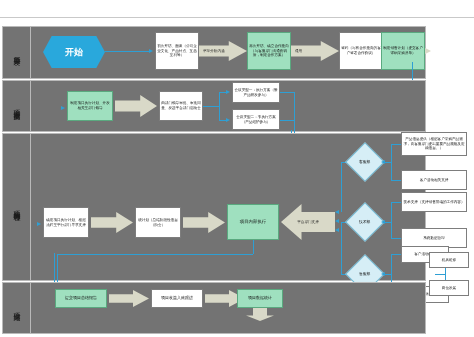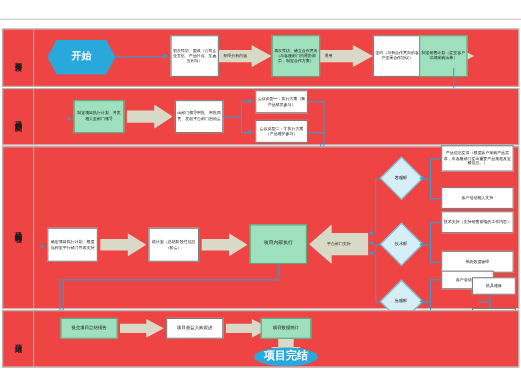--- a/index.html
+++ b/index.html
@@ -18,23 +18,23 @@
     font-size:8.5px;color:#1a1a1a;letter-spacing:0px;
     white-space:nowrap;
   }
   .title-rule{
     position:absolute;left:0px;top:17px;width:474px;height:1px;
     background:#c9c9c9;
   }
 
   
   .lane{
-    position:absolute;left:2px;width:470px;
+    position:absolute;left:2px;width:424px;
     border:1px solid #b9b9b9;
-    background:#ef4444;
+    background:#737373;
     box-sizing:border-box;
   }
   .lane-head{
     position:absolute;left:0;top:0;width:28px;height:100%;
     border-right:1px solid #b9b9b9;
     box-sizing:border-box;
     display:flex;align-items:center;justify-content:center;
   }
   .lane-head span{
     writing-mode:vertical-rl;
@@ -299,18 +299,17 @@
       <div class="node chev-plain" style="left:78px;top:7px;width:40px;height:17px;"></div>
 
       <div class="node box" style="left:120px;top:6px;width:52px;height:19px;font-size:4px;">项目收益入账跟进</div>
 
       <div class="node chev-plain" style="left:174px;top:7px;width:40px;height:17px;"></div>
 
       <div class="node box-green" style="left:206px;top:6px;width:46px;height:19px;font-size:4px;">项目数据统计</div>
 
       <div class="node chev-down" style="left:215px;top:25px;width:28px;height:13px;"></div>
 
-      <div class="node oval" style="left:200px;top:33px;width:58px;height:17px;">项目完结</div>
 
     </div>
   </div>
 
 </div>
 
 </body></html>

